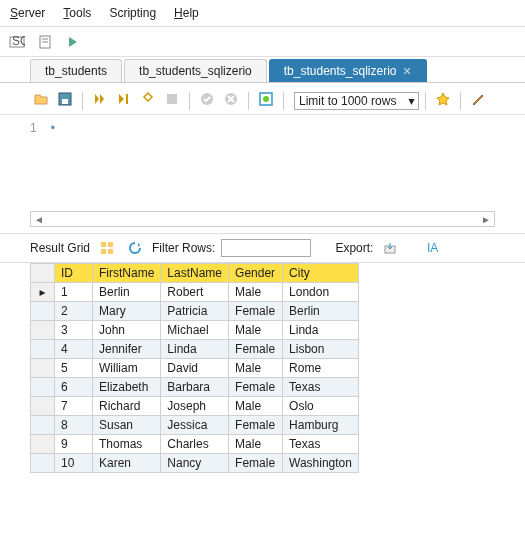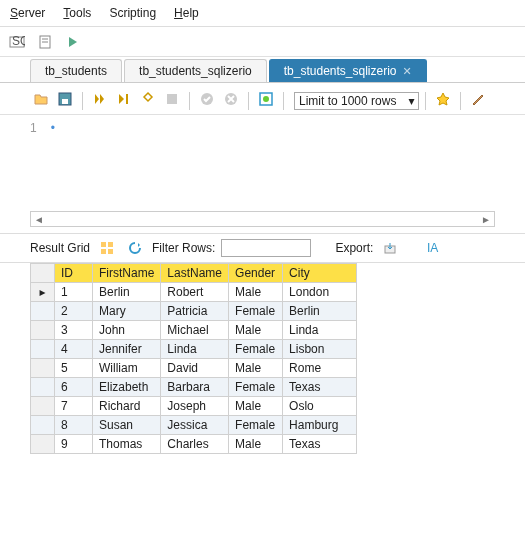--- a/index.html
+++ b/index.html
@@ -279,14 +279,22 @@
         <td>Hamburg</td>
       </tr>
       <tr>
         <td class="rowhead"></td>
         <td>9</td>
         <td>Thomas</td>
         <td>Charles</td>
         <td>Male</td>
         <td>Texas</td>
       </tr>
+      <tr>
+        <td class="rowhead"></td>
+        <td>10</td>
+        <td>Karen</td>
+        <td>Nancy</td>
+        <td>Female</td>
+        <td>Washington</td>
+      </tr>
     </tbody>
 </table>
 
 </body></html>

